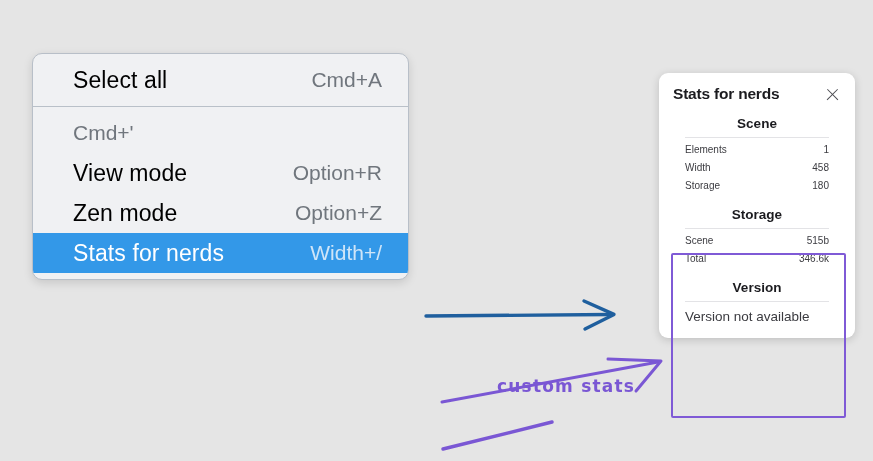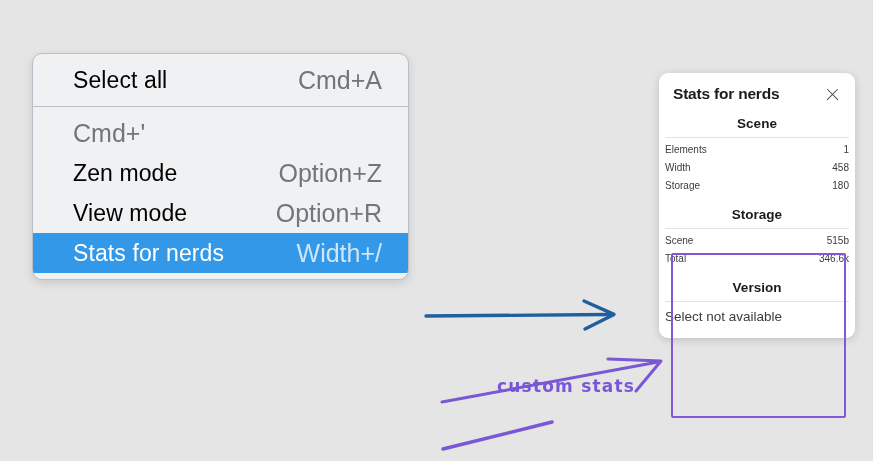--- a/index.html
+++ b/index.html
@@ -39,21 +39,21 @@
     box-sizing: border-box;
     cursor: default;
   }
   .menu-item .mi-label {
     font-size: 23px;
     color: #000000;
     letter-spacing: 0.1px;
     white-space: nowrap;
   }
   .menu-item .mi-shortcut {
-    font-size: 25px;
+    font-size: 21px;
     color: #70767d;
     white-space: nowrap;
   }
   .menu-item.selected { background: #3398e8; }
   .menu-item.selected .mi-label { color: #ffffff; }
   .menu-item.selected .mi-shortcut { color: #cfe5f8; }
 
   
   #stats-panel {
     position: absolute;
@@ -90,21 +90,21 @@
     position: absolute;
     left: 1px;
     top: 8px;
     width: 15px;
     height: 1.4px;
     background: #4a4a50;
   }
   .sp-close::before { transform: rotate(45deg); }
   .sp-close::after  { transform: rotate(-45deg); }
 
-  .sp-body { padding: 0 6px; }
+  .sp-body { padding: 0 26px; }
   .sp-section-title {
     text-align: center;
     font-size: 13.5px;
     font-weight: bold;
     color: #1b1b1f;
     padding: 13px 0 6px 0;
   }
   .sp-rule {
     height: 1px;
     background: #e3e3e6;
@@ -172,26 +172,26 @@
         <span class="mi-label">Select all</span>
         <span class="mi-shortcut">Cmd+A</span>
       </div>
     </div>
 
     <div class="menu-section">
       <div class="menu-item">
         <span class="mi-shortcut">Cmd+'</span>
       </div>
       <div class="menu-item">
+        <span class="mi-label">View mode</span>
+        <span class="mi-shortcut">Option+R</span>
+      </div>
+      <div class="menu-item">
         <span class="mi-label">Zen mode</span>
         <span class="mi-shortcut">Option+Z</span>
-      </div>
-      <div class="menu-item">
-        <span class="mi-label">View mode</span>
-        <span class="mi-shortcut">Option+R</span>
       </div>
       <div class="menu-item selected">
         <span class="mi-label">Stats for nerds</span>
         <span class="mi-shortcut">Width+/</span>
       </div>
     </div>
 
   </div>
 
   <div id="stats-panel">
@@ -224,21 +224,21 @@
         <span class="k">Scene</span>
         <span class="v">515b</span>
       </div>
       <div class="sp-row">
         <span class="k">Total</span>
         <span class="v">346.6k</span>
       </div>
 
       <div class="sp-section-title">Version</div>
       <div class="sp-rule"></div>
-      <div class="sp-single">Select not available</div>
+      <div class="sp-single">Version not available</div>
 
     </div>
   </div>
 
   <div id="custom-stats-box"></div>
 
   <svg id="blue-arrow" width="194" height="42" viewBox="0 0 194 42">
     <path d="M2 22 L186 20.5" stroke="#1f5f9e" stroke-width="3.4" stroke-linecap="round" fill="none"></path>
     <path d="M160 7 L190 20.4 L161 35" stroke="#1f5f9e" stroke-width="3.4" stroke-linecap="round" stroke-linejoin="round" fill="none"></path>
   </svg>

